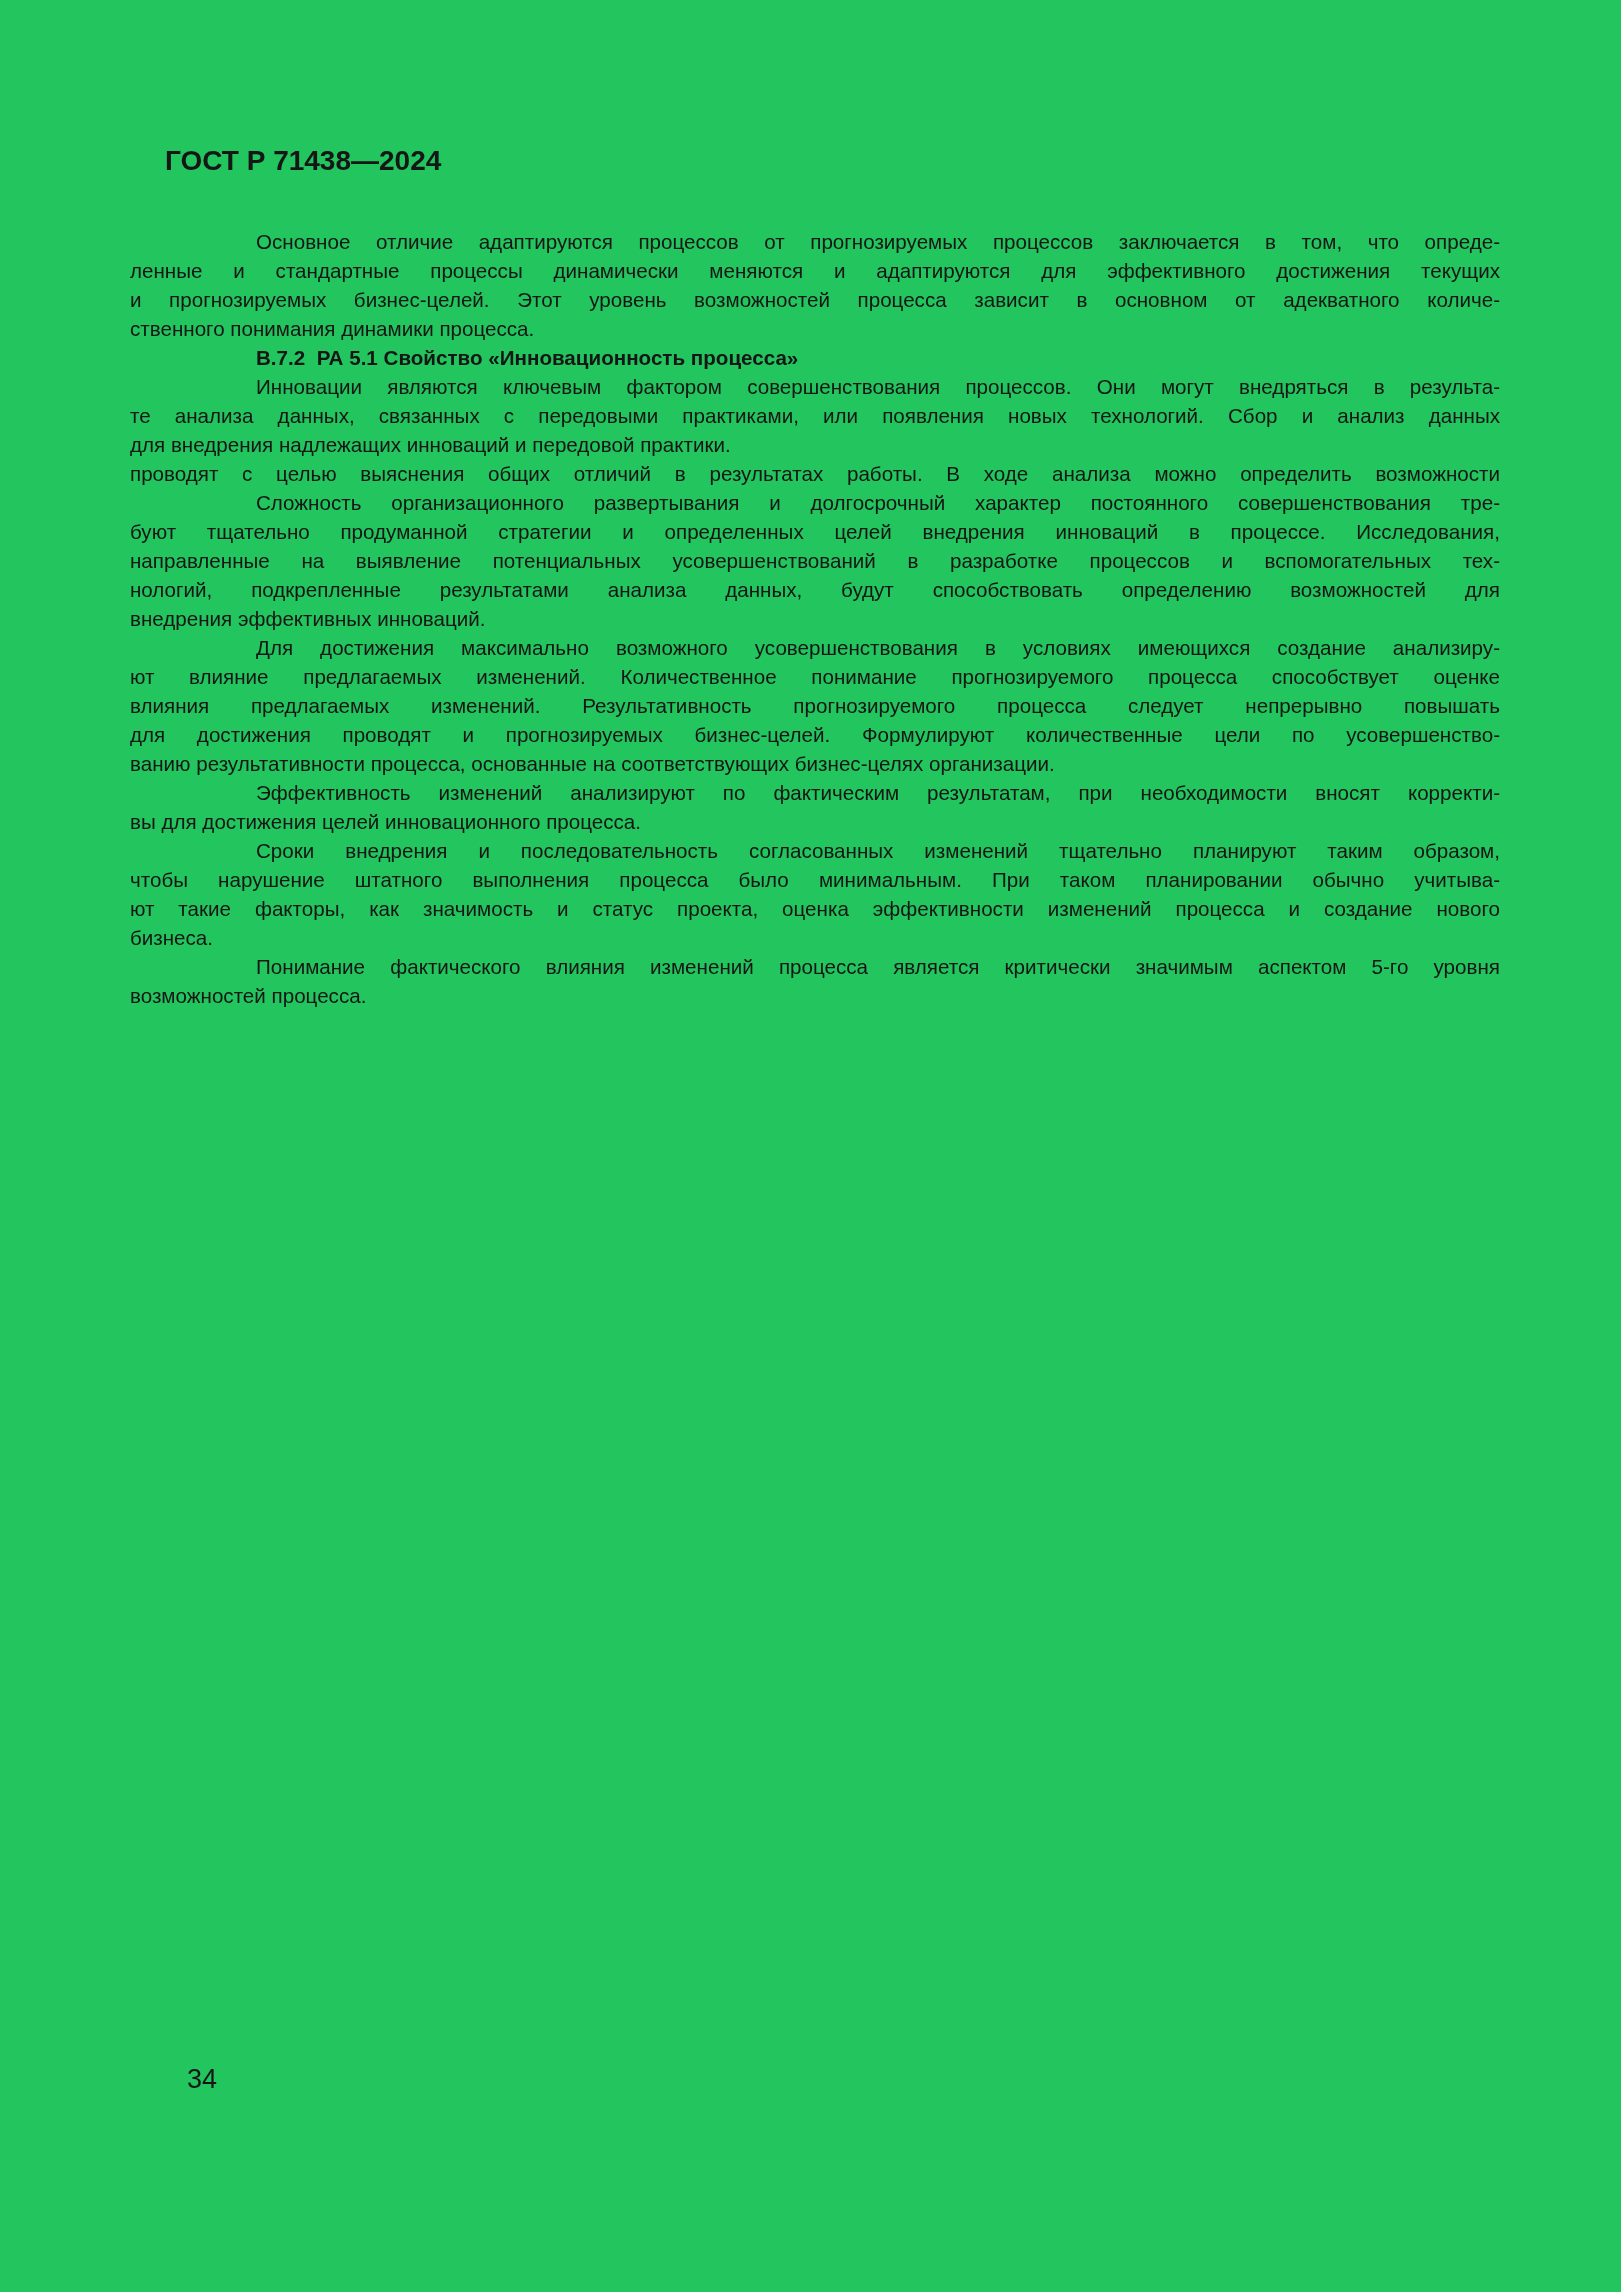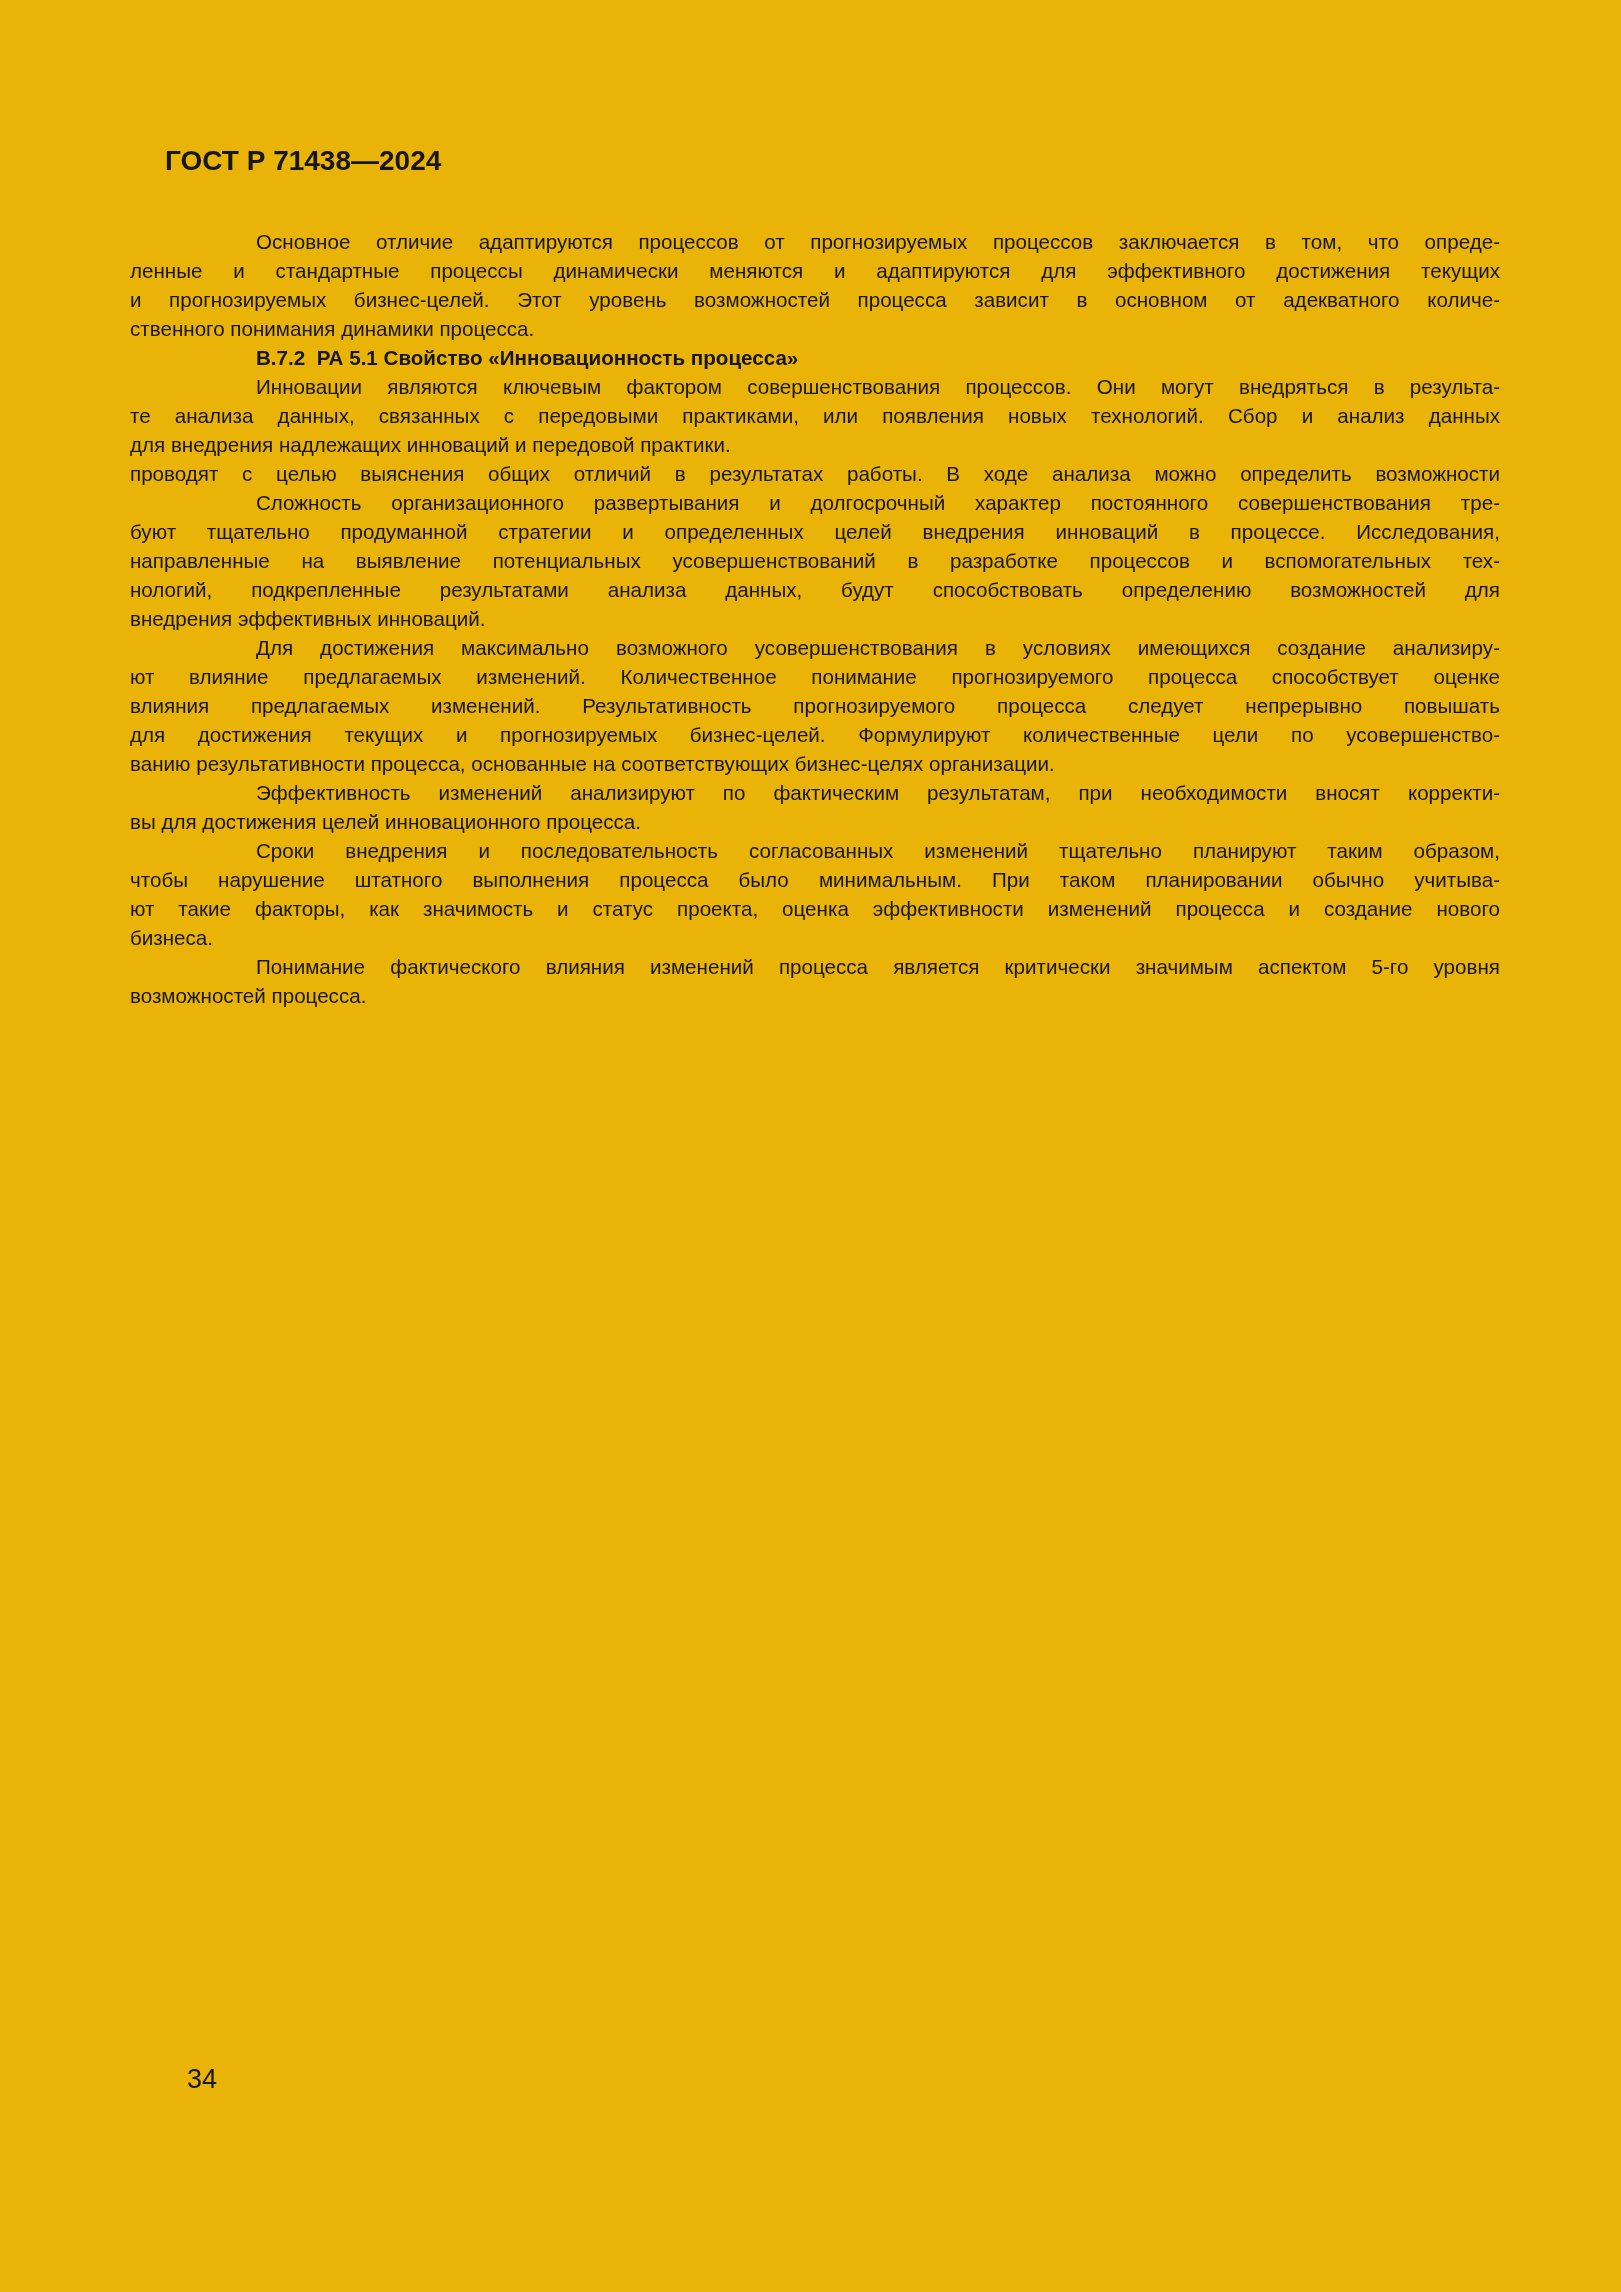--- a/index.html
+++ b/index.html
@@ -4,21 +4,21 @@
 <style>
   html, body {
     margin: 0;
     padding: 0;
     background: #e8e8e8;
   }
   .page {
     position: relative;
     width: 1621px;
     height: 2293px;
-    background: #eab308;
+    background: #22c55e;
     font-family: "Liberation Sans", sans-serif;
     color: #161616;
     overflow: hidden;
   }
   .running-header {
     position: absolute;
     left: 165px;
     top: 145px;
     font-size: 28px;
     font-weight: 700;
@@ -87,21 +87,21 @@
         <div class="line first">Сложность организационного развертывания и долгосрочный характер постоянного совершенствования тре-</div>
         <div class="line">буют тщательно продуманной стратегии и определенных целей внедрения инноваций в процессе. Исследования,</div>
         <div class="line">направленные на выявление потенциальных усовершенствований в разработке процессов и вспомогательных тех-</div>
         <div class="line">нологий, подкрепленные результатами анализа данных, будут способствовать определению возможностей для</div>
         <div class="line plast">внедрения эффективных инноваций.</div>
       </div>
       <div class="paragraph">
         <div class="line first">Для достижения максимально возможного усовершенствования в условиях имеющихся создание анализиру-</div>
         <div class="line">ют влияние предлагаемых изменений. Количественное понимание прогнозируемого процесса способствует оценке</div>
         <div class="line">влияния предлагаемых изменений. Результативность прогнозируемого процесса следует непрерывно повышать</div>
-        <div class="line">для достижения текущих и прогнозируемых бизнес-целей. Формулируют количественные цели по усовершенство-</div>
+        <div class="line">для достижения проводят и прогнозируемых бизнес-целей. Формулируют количественные цели по усовершенство-</div>
         <div class="line plast">ванию результативности процесса, основанные на соответствующих бизнес-целях организации.</div>
       </div>
       <div class="paragraph">
         <div class="line first">Эффективность изменений анализируют по фактическим результатам, при необходимости вносят корректи-</div>
         <div class="line plast">вы для достижения целей инновационного процесса.</div>
       </div>
       <div class="paragraph">
         <div class="line first">Сроки внедрения и последовательность согласованных изменений тщательно планируют таким образом,</div>
         <div class="line">чтобы нарушение штатного выполнения процесса было минимальным. При таком планировании обычно учитыва-</div>
         <div class="line">ют такие факторы, как значимость и статус проекта, оценка эффективности изменений процесса и создание нового</div>

